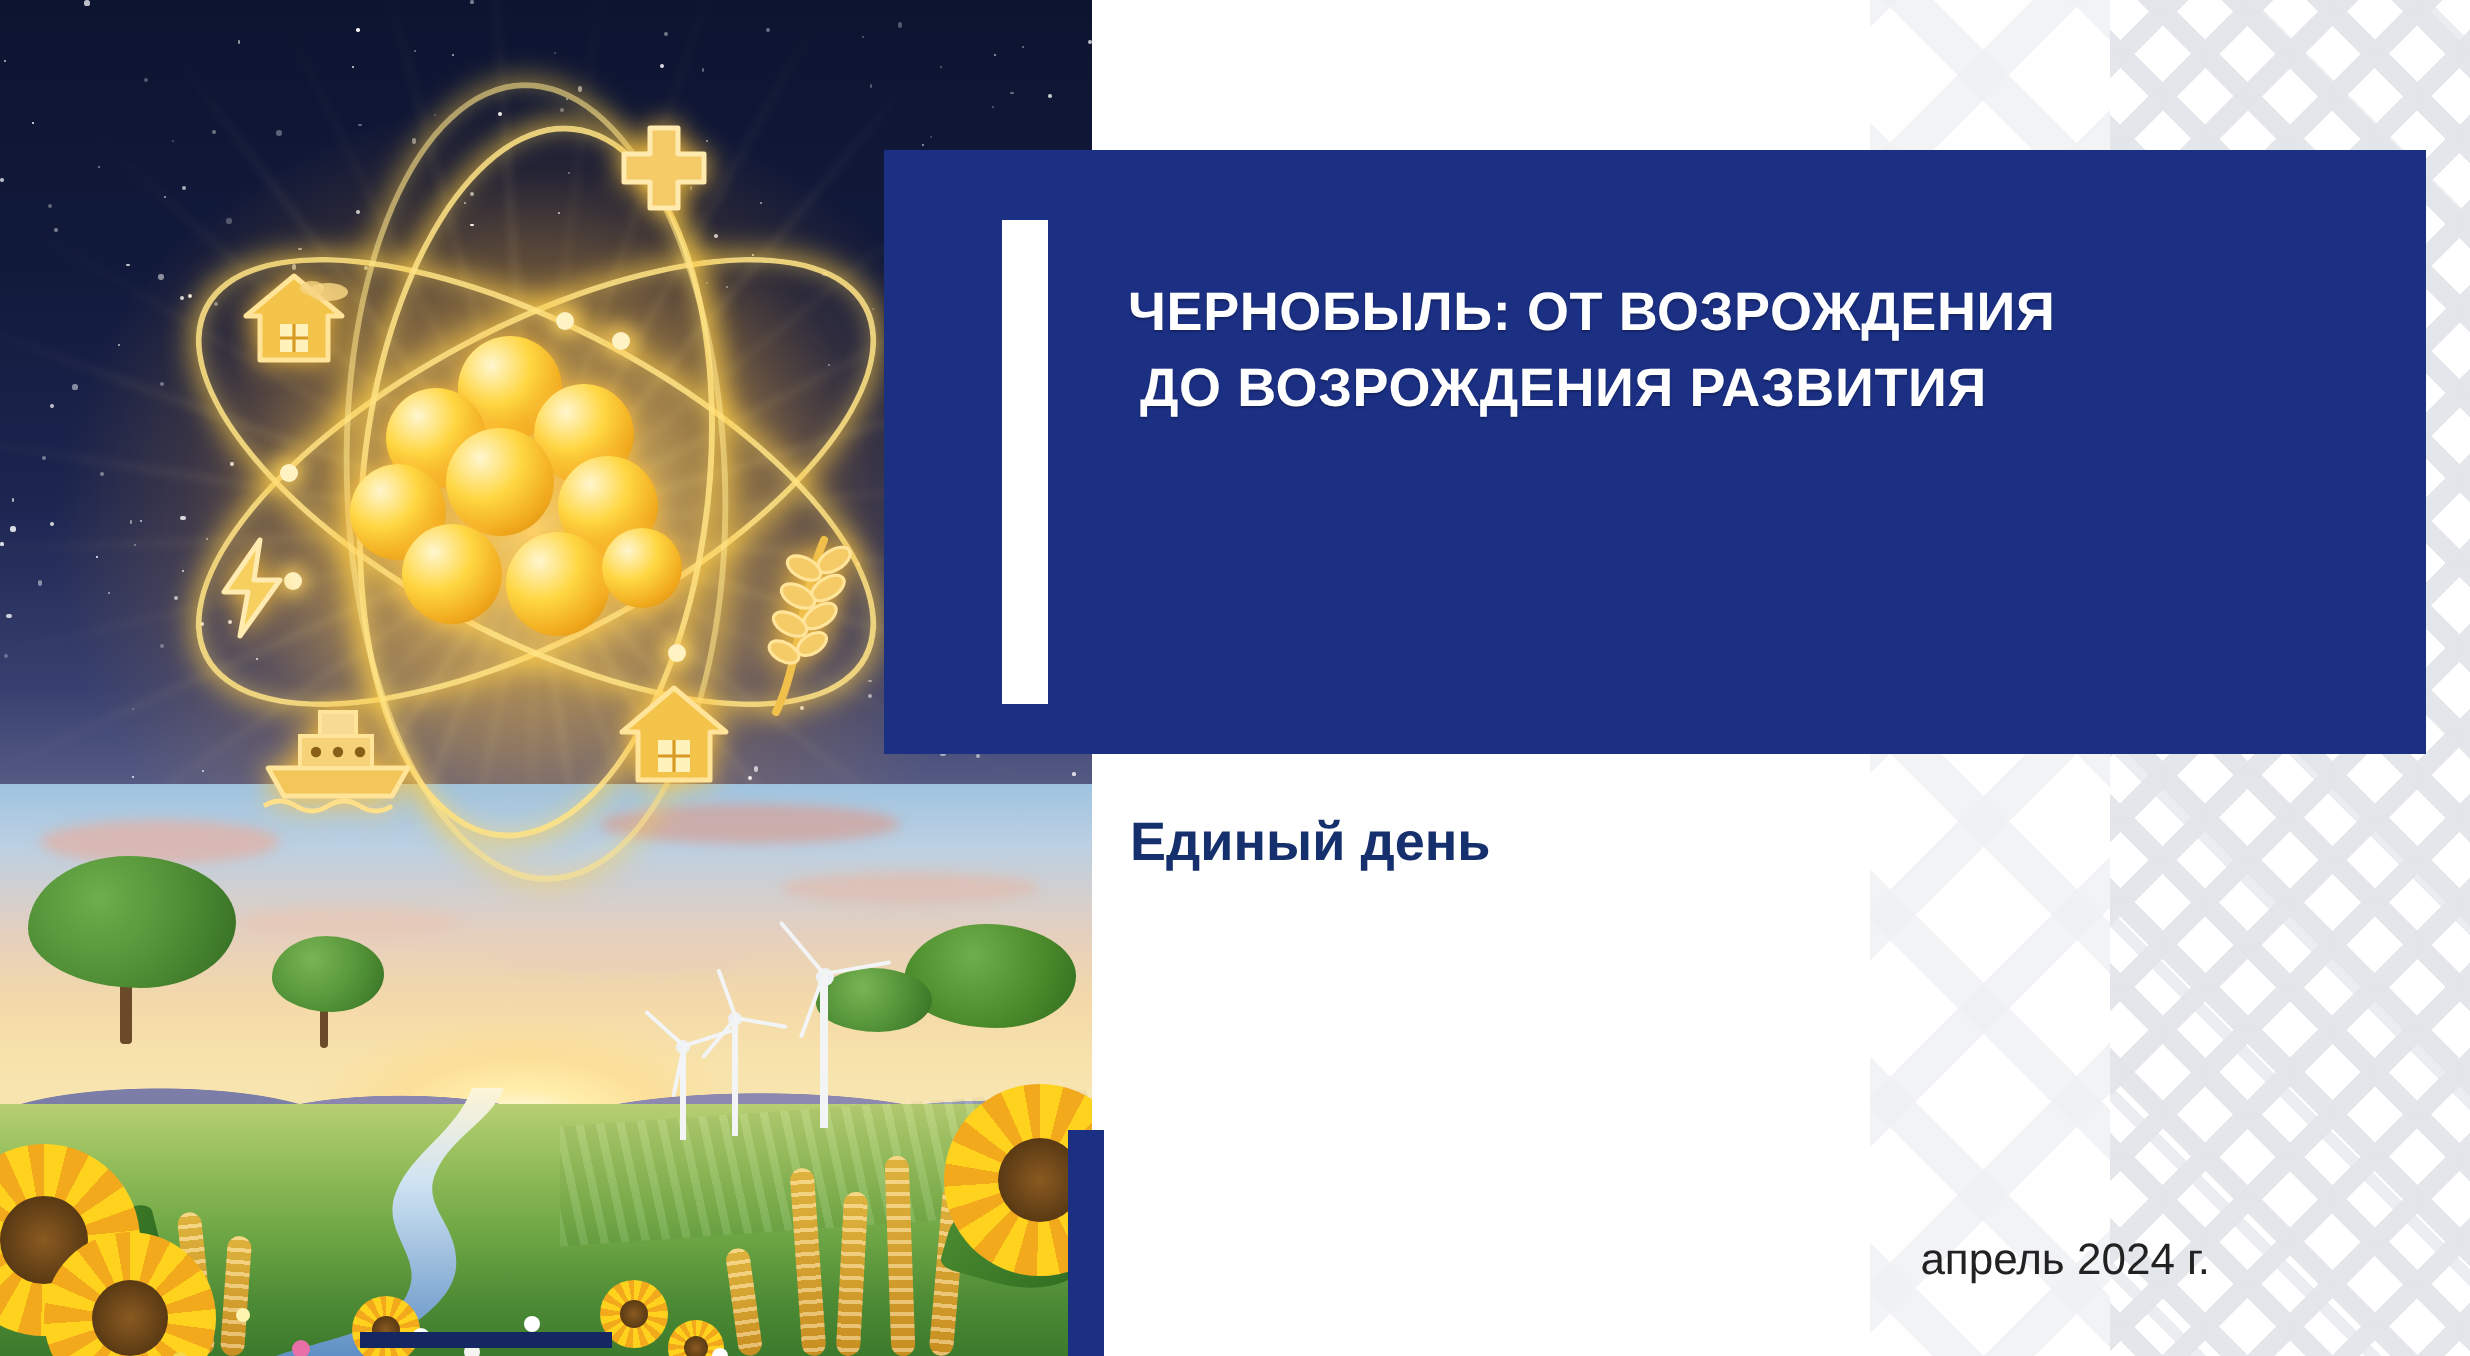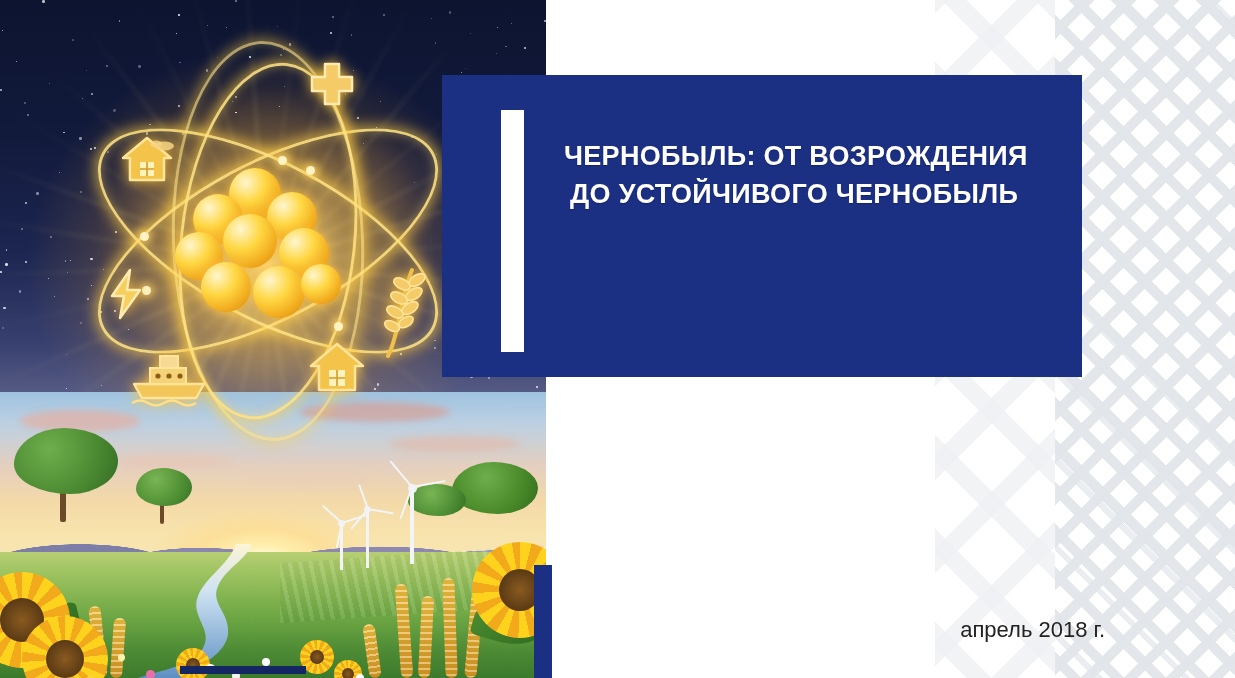--- a/index.html
+++ b/index.html
@@ -144,21 +144,21 @@
   }
   .icon-badge{
     position:absolute;color:#ffd75c;
     filter:drop-shadow(0 0 7px rgba(255,196,60,.95));
   }
   .elec{position:absolute;width:9px;height:9px;border-radius:50%;
     background:#fff3c4;box-shadow:0 0 10px 3px rgba(255,210,90,.9);}
 
   
   .banner{
-    position:absolute;left:442px;top:75px;width:640px;height:302px;
+    position:absolute;left:442px;top:75px;width:771px;height:302px;
     background:#1b2f83;
   }
   .banner-bar{
     position:absolute;left:59px;top:35px;width:23px;height:242px;background:#ffffff;
   }
   .banner-title{
     position:absolute;left:122px;top:62px;width:620px;
     color:#ffffff;font-weight:bold;
     font-size:27px;line-height:1.42;letter-spacing:.3px;
     font-stretch:condensed;
@@ -570,22 +570,23 @@
     </div>
   </div>
 
   <div class="strip-v"></div>
   <div class="strip-h"></div>
 
   <div class="banner">
     <div class="banner-bar"></div>
     <div class="banner-title">
       <span>ЧЕРНОБЫЛЬ: ОТ ВОЗРОЖДЕНИЯ</span>
-      <span>ДО УСТОЙЧИВОГО ЧЕРНОБЫЛЬ</span>
+      <span>ДО ВОЗРОЖДЕНИЯ РАЗВИТИЯ</span>
     </div>
   </div>
 
   <div class="subtitle">
+    <span>Единый день</span>
   </div>
 
-  <div class="date">апрель 2018 г.</div>
+  <div class="date">апрель 2024 г.</div>
 
 </div>
 
 </body></html>

